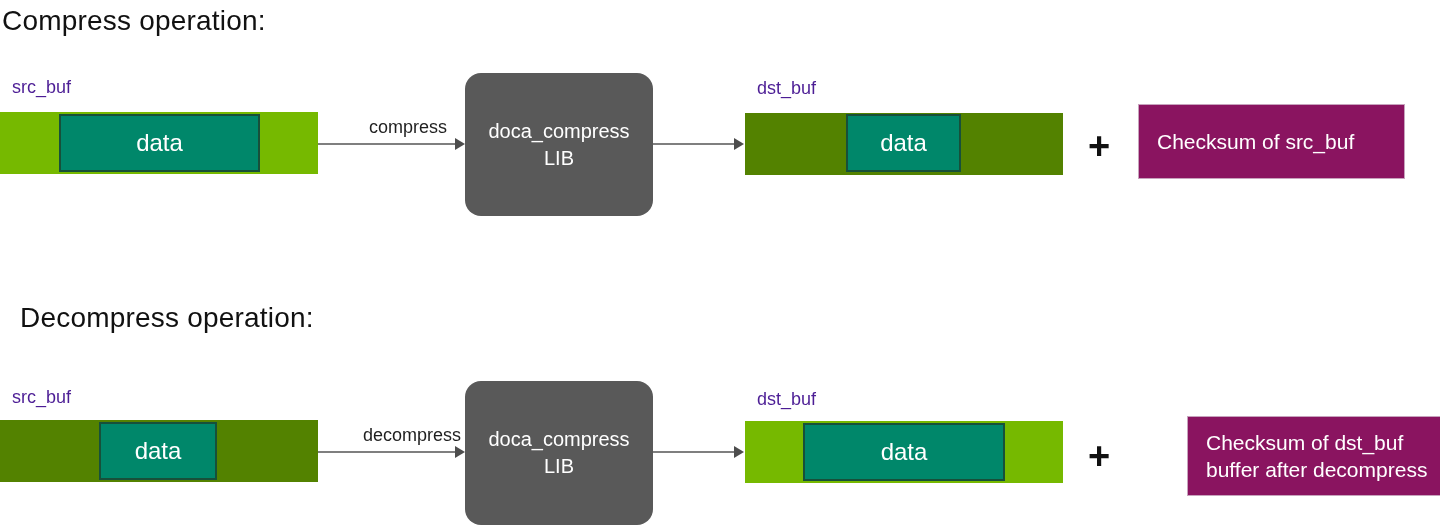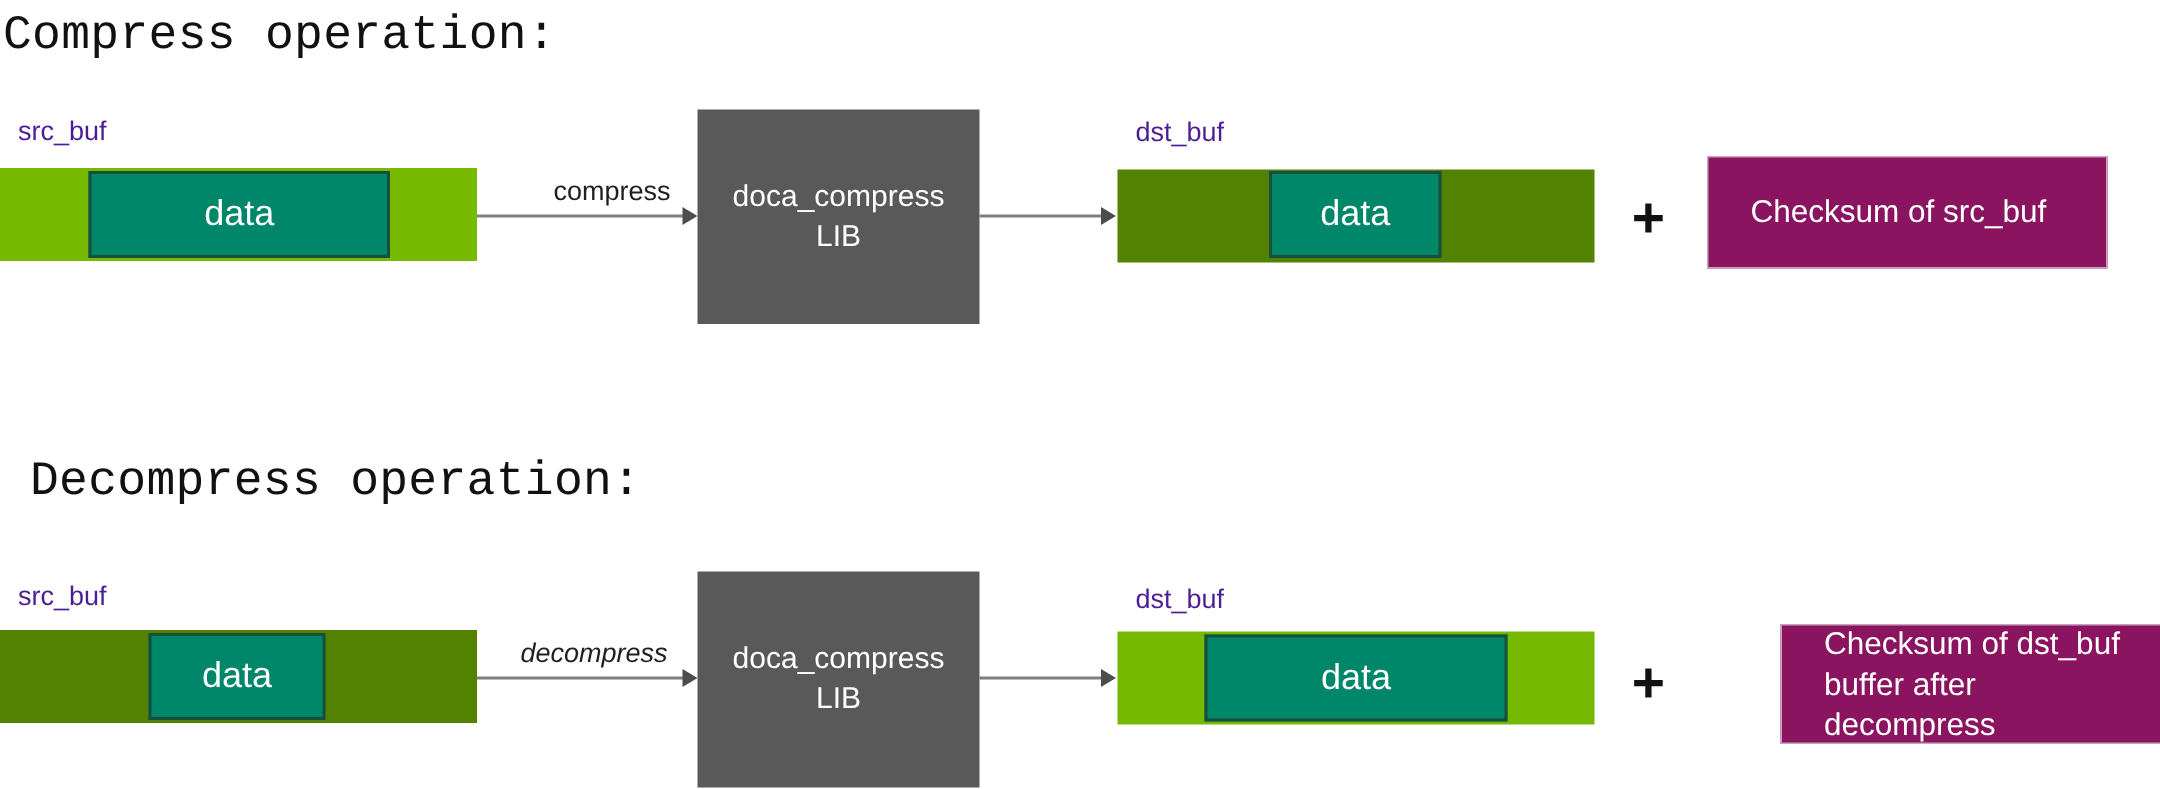--- a/index.html
+++ b/index.html
@@ -12,21 +12,21 @@
     --magenta-border:#c7a3bd;
     --arrow-line:#7f7f7f;
     --arrow-head:#4d4d4d;
     --text-dark:#1a1a1a;
   }
   html,body{margin:0;padding:0;background:#ffffff;}
   body{font-family:"Liberation Sans","DejaVu Sans",sans-serif;color:var(--text-dark);}
   .canvas{position:relative;width:1440px;height:526px;background:#ffffff;overflow:hidden;}
   .section{display:contents;}
 
-  .title{position:absolute;font-size:32px;color:#111;letter-spacing:.2px;white-space:nowrap;font-family:Liberation Mono, monospace;}
+  .title{position:absolute;font-size:28px;color:#111;letter-spacing:.2px;white-space:nowrap;}
   #c-title{left:2px;top:5px;}
   #d-title{left:20px;top:302px;}
 
   .buf-label{position:absolute;font-size:18px;color:#4c1d95;white-space:nowrap;}
   #c-src-label{left:12px;top:77px;}
   #c-dst-label{left:757px;top:78px;}
   #d-src-label{left:12px;top:387px;}
   #d-dst-label{left:757px;top:389px;}
 
   .bar{position:absolute;width:318px;height:62px;}
@@ -39,48 +39,48 @@
 
   .data-box{position:absolute;height:58px;background:var(--teal);border:2px solid var(--teal-border);
     box-sizing:border-box;color:#fff;font-size:24px;display:flex;align-items:center;justify-content:center;}
   #c-src-data{left:59px;top:114px;width:201px;}
   #c-dst-data{left:846px;top:114px;width:115px;}
   #d-src-data{left:99px;top:422px;width:118px;}
   #d-dst-data{left:803px;top:423px;width:202px;}
 
   .arrow-label{position:absolute;width:140px;text-align:center;font-size:18px;color:#1f1f1f;white-space:nowrap;margin-left:20px;}
   #c-arrow1-label{left:318px;top:117px;}
-  #d-arrow1-label{left:306px;top:425px;font-style:italic;}
+  #d-arrow1-label{left:322px;top:425px;}
 
   .arrow-line{position:absolute;height:2px;background:var(--arrow-line);}
   #c-arrow1-line{left:318px;top:143px;width:139px;}
   #c-arrow2-line{left:653px;top:143px;width:82px;}
   #d-arrow1-line{left:318px;top:451px;width:139px;}
   #d-arrow2-line{left:653px;top:451px;width:82px;}
 
   .arrow-head{position:absolute;width:0;height:0;border-top:6px solid transparent;
     border-bottom:6px solid transparent;border-left:10px solid var(--arrow-head);}
   #c-arrow1-head{left:455px;top:138px;}
   #c-arrow2-head{left:734px;top:138px;}
   #d-arrow1-head{left:455px;top:446px;}
   #d-arrow2-head{left:734px;top:446px;}
 
   .lib-box{position:absolute;left:465px;width:188px;background:var(--lib-gray);color:#fff;font-size:20px;
-    line-height:27px;display:flex;flex-direction:column;align-items:center;justify-content:center;text-align:center;}
+    line-height:27px;display:flex;flex-direction:column;align-items:center;justify-content:center;text-align:center;border-radius:16px;}
   #c-lib{top:73px;height:143px;}
   #d-lib{top:381px;height:144px;}
 
   .plus{position:absolute;width:42px;height:40px;display:flex;align-items:center;justify-content:center;
     font-size:38px;font-weight:bold;color:#111;}
   #c-plus{left:1078px;top:126px;}
   #d-plus{left:1078px;top:436px;}
 
   .checksum{position:absolute;background:var(--magenta);border:1px solid var(--magenta-border);
     box-sizing:border-box;color:#fff;font-size:21px;line-height:27px;display:flex;align-items:center;
-    padding:0 28px;white-space:pre-line;}
+    padding:0 18px;white-space:pre-line;}
   #c-checksum{left:1138px;top:104px;width:267px;height:75px;}
   #d-checksum{left:1187px;top:416px;width:269px;height:80px;}
 </style>
 </head>
 <body>
 
 <div class="canvas">
 
   
   <div class="section">

